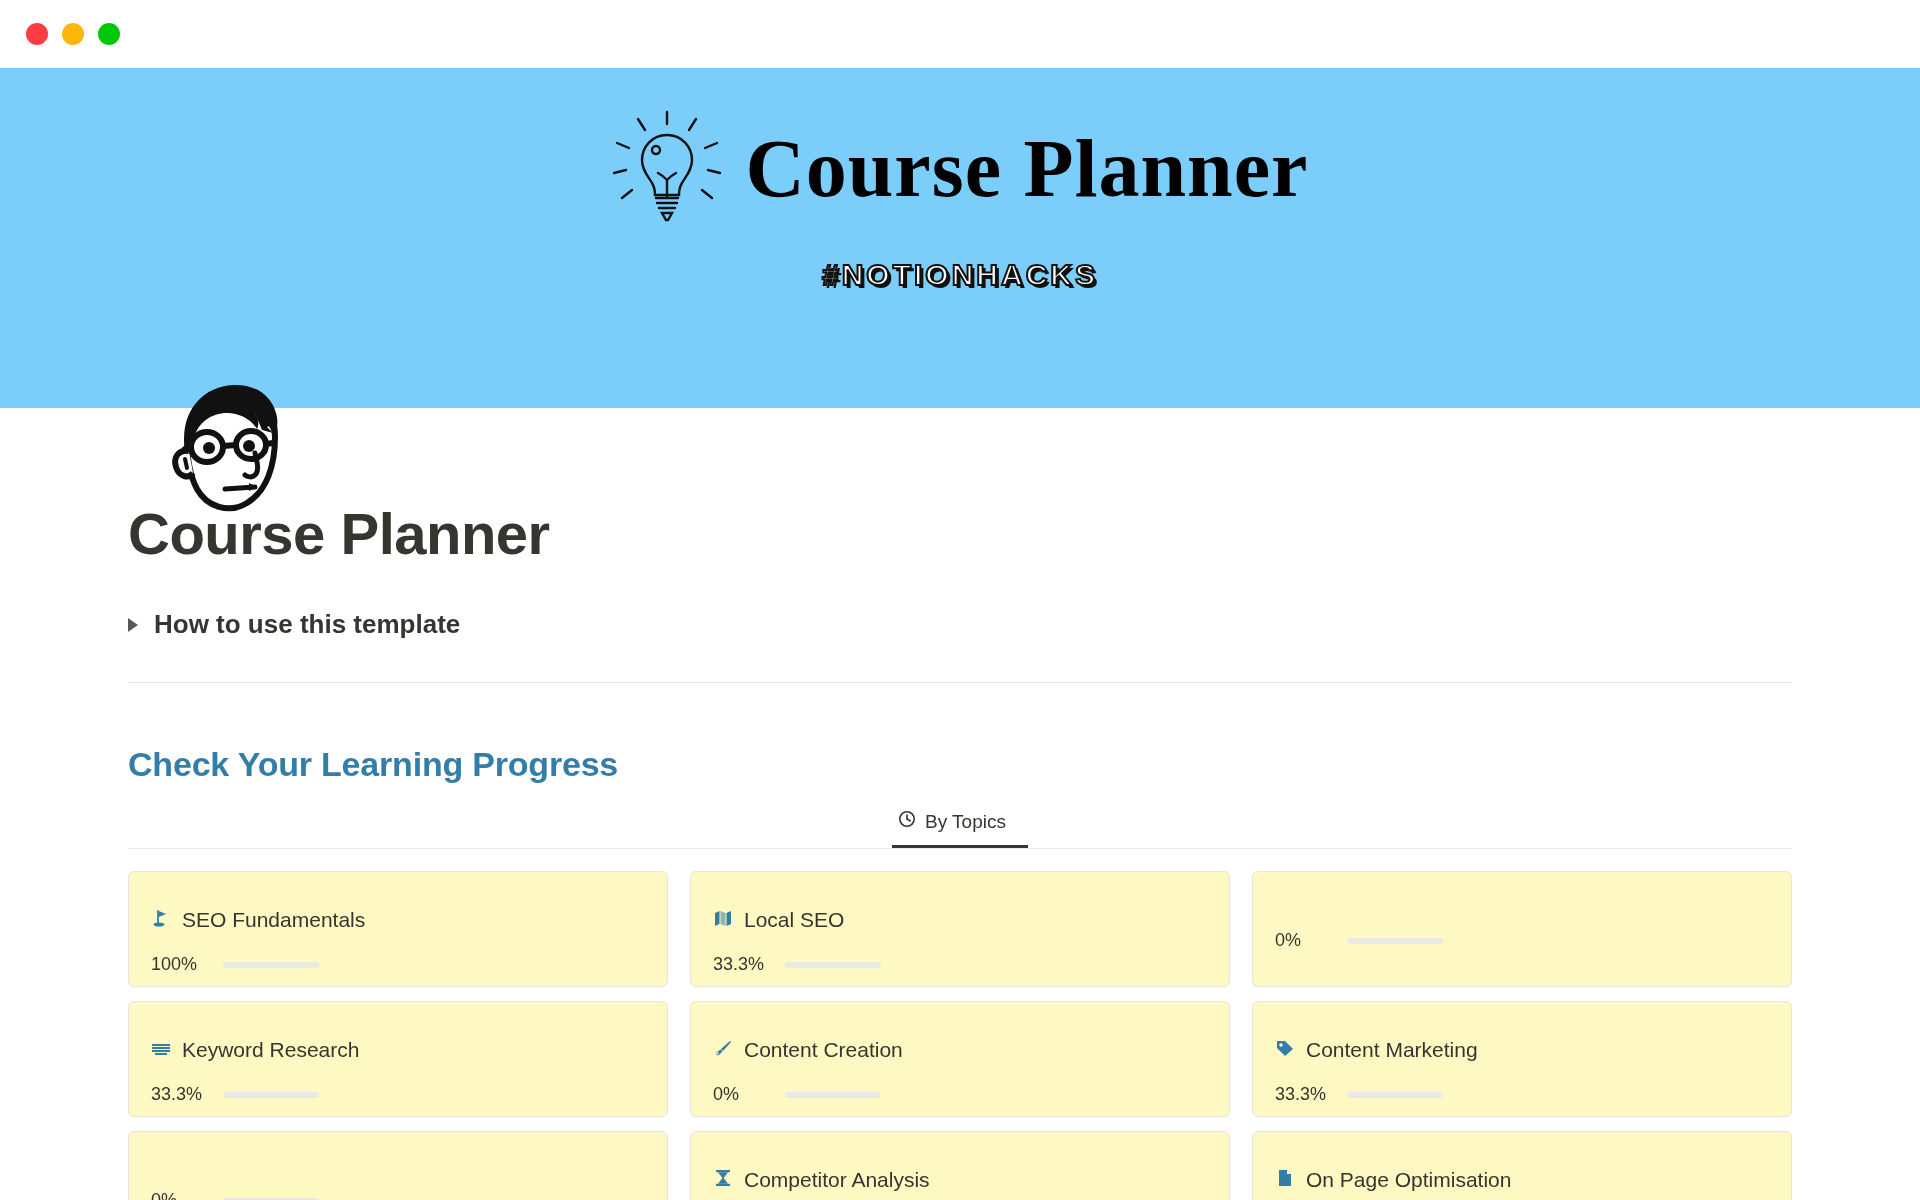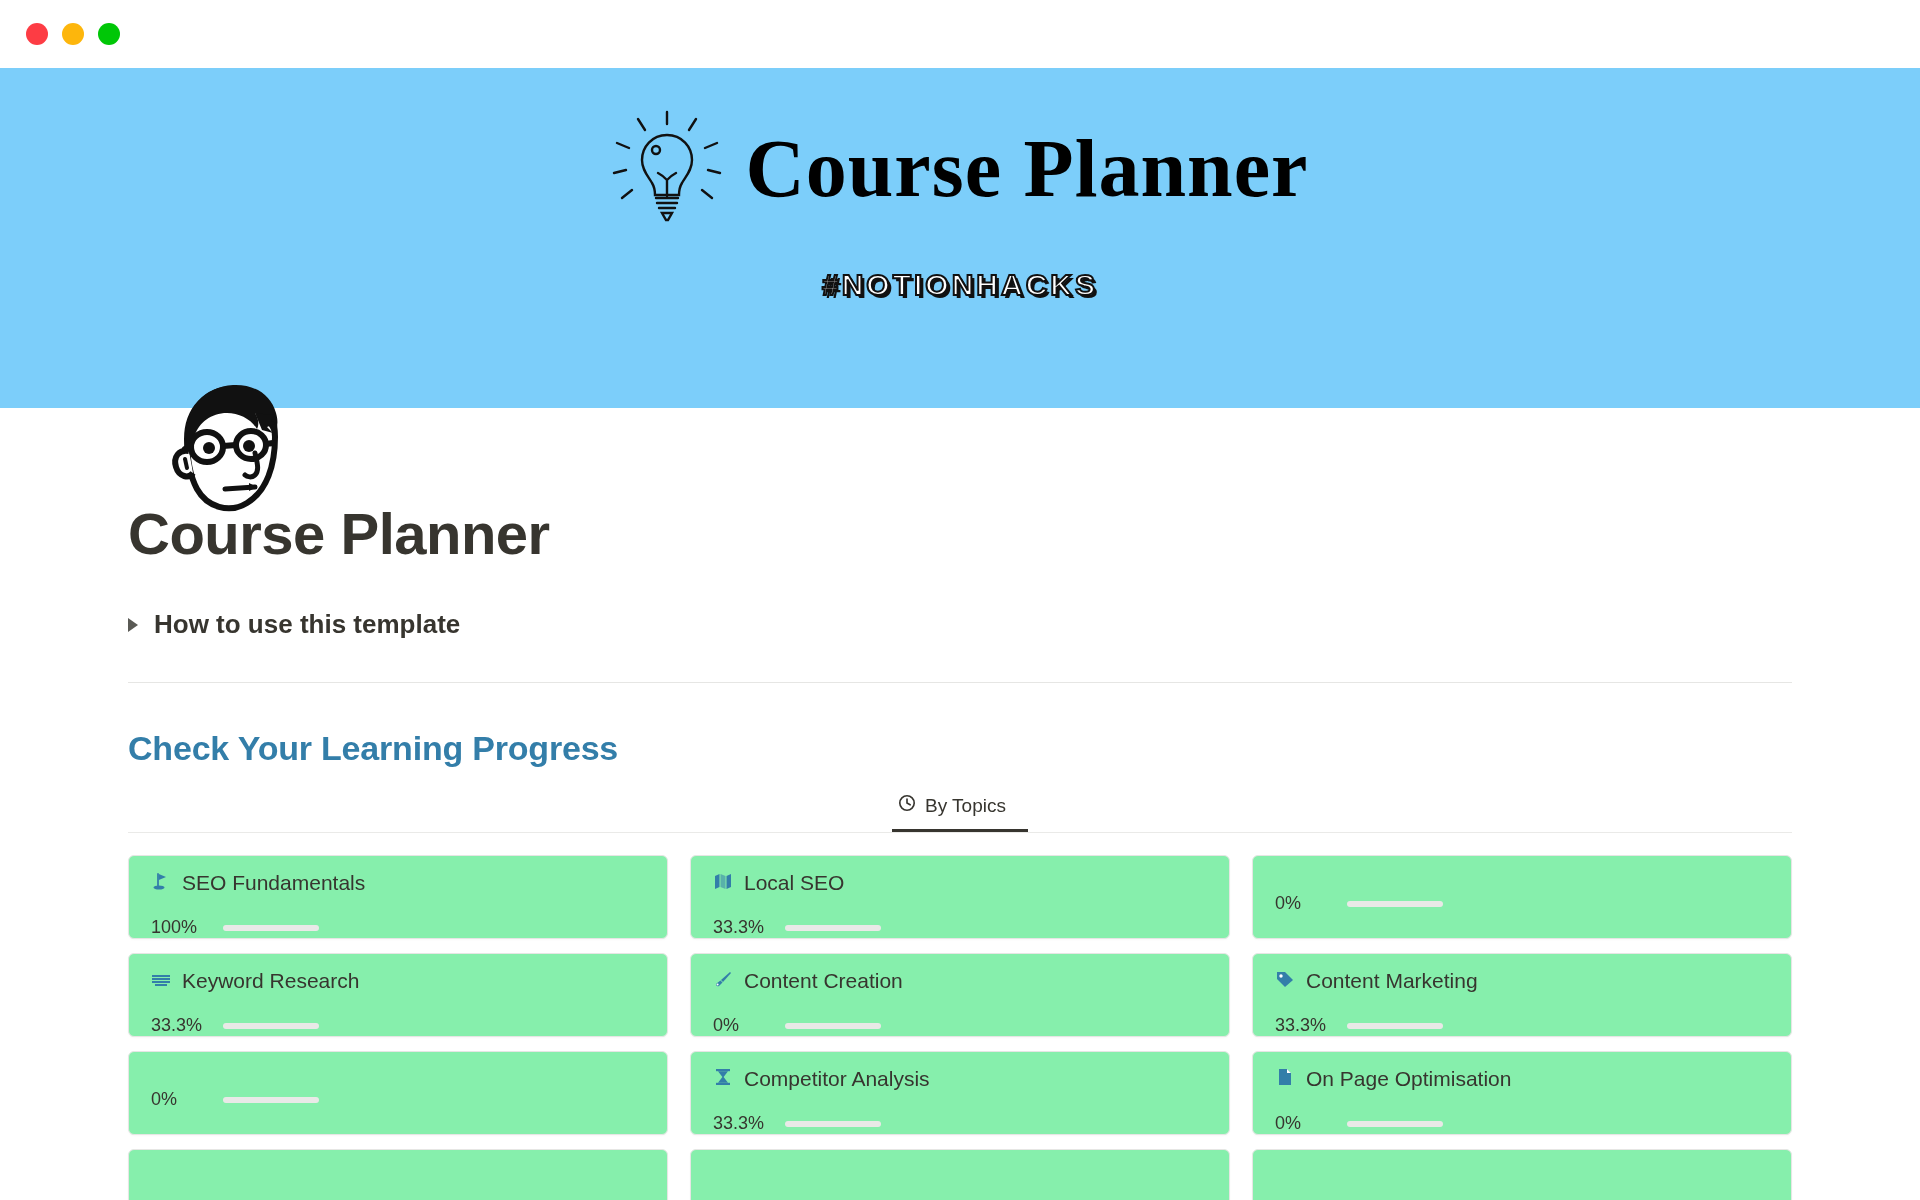--- a/index.html
+++ b/index.html
@@ -46,21 +46,21 @@
   .banner-title {
     font-family: "Liberation Serif", serif;
     font-weight: bold;
     font-size: 82px;
     color: #000000;
     letter-spacing: 1px;
     line-height: 1;
     white-space: nowrap;
   }
   .banner-sub {
-    margin-top: 40px;
+    margin-top: 30px;
     font-family: "Liberation Sans", sans-serif;
     font-weight: bold;
     font-size: 30px;
     letter-spacing: 3px;
     color: #ffffff;
     -webkit-text-stroke: 2px #111;
     text-shadow: 3px 3px 0 #111;
     text-align: right;
   }
 
@@ -103,21 +103,21 @@
     font-weight: bold;
     color: #37352F;
   }
   .divider {
     margin-top: 42px;
     height: 1px;
     background: #E6E6E4;
     width: 100%;
   }
   .section-title {
-    margin-top: 46px;
+    margin-top: 62px;
     font-size: 34px;
     font-weight: bold;
     color: #337EA9;
     letter-spacing: -0.2px;
   }
 
   
   .tabs {
     margin-top: 22px;
     display: flex;
@@ -140,24 +140,24 @@
   .cards {
     margin-top: 22px;
     display: grid;
     grid-template-columns: repeat(3, 1fr);
     column-gap: 22px;
     row-gap: 14px;
   }
   .card {
     border: 1px solid #E6E6E4;
     border-radius: 6px;
-    background: #86efac;
-    padding: 15px 22px 24px 22px;
+    background: #fef9c3;
+    padding: 36px 22px 24px 22px;
     box-shadow: 0 1px 2px rgba(0,0,0,0.03);
-    height: 84px;
+    height: 116px;
     cursor: pointer;
   }
   .card-head {
     display: flex;
     align-items: center;
     gap: 11px;
   }
   .card-icon { display: block; flex: 0 0 auto; }
   .card-title {
     font-size: 21px;

